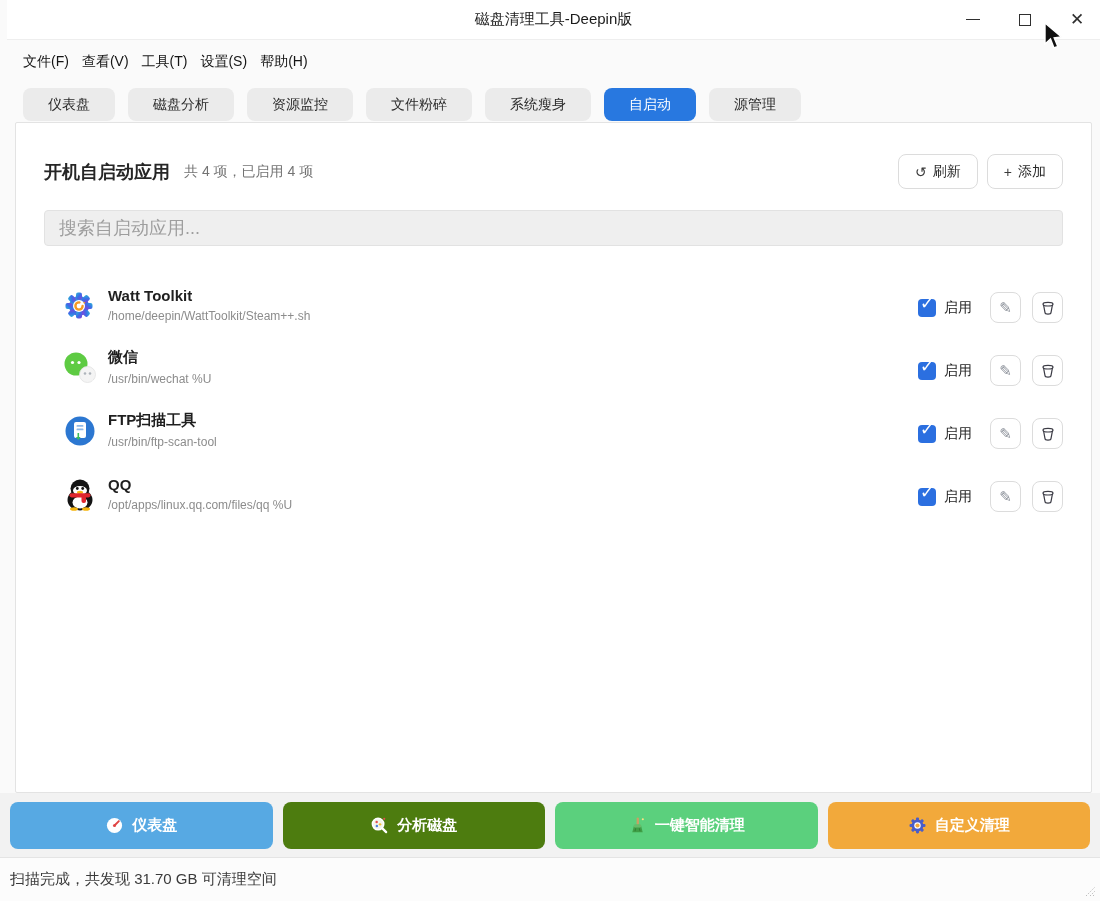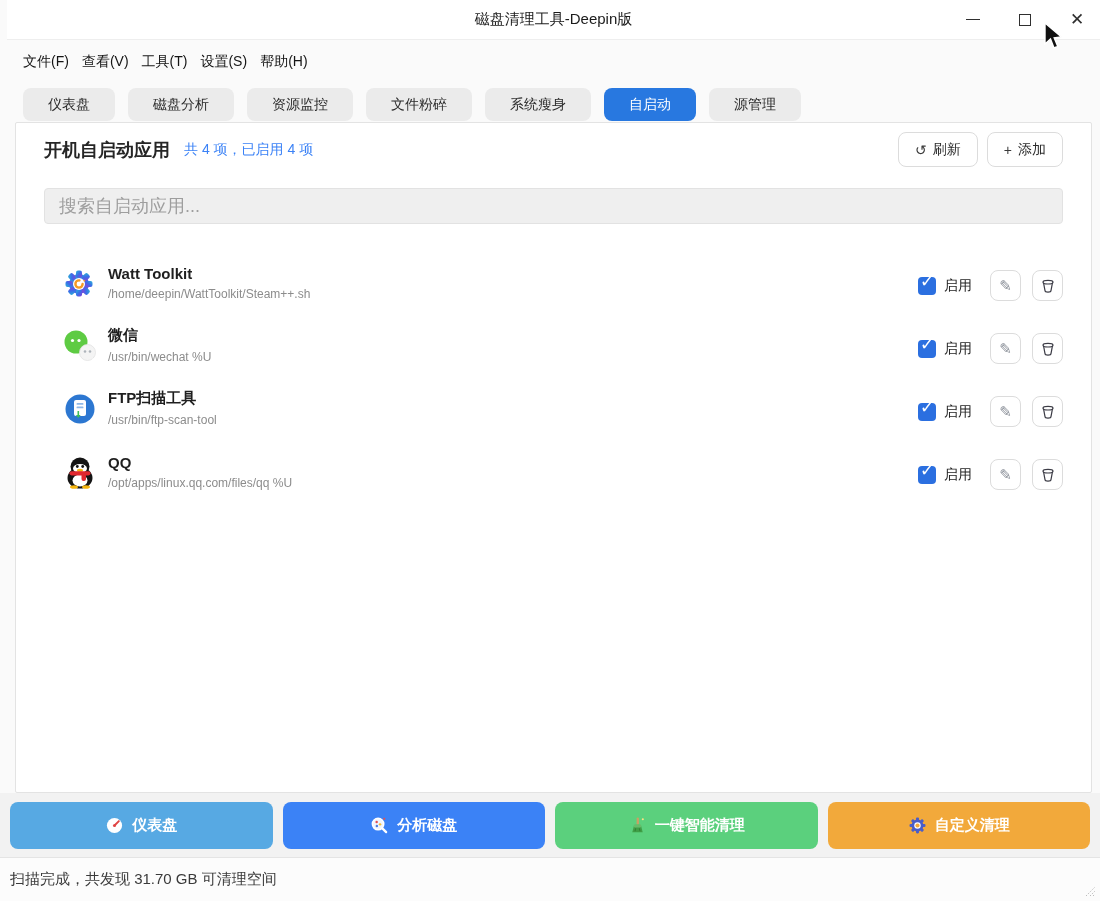--- a/index.html
+++ b/index.html
@@ -24,23 +24,23 @@
 
   
   .tabbar { height:38px; padding:4px 16px 0; display:flex; gap:13px; background:#fafafa; }
   .tab { height:33px; padding:0 25px; background:#ebebeb; border-radius:8px;
          display:flex; align-items:center; font-size:14px; color:#2a2a2a; border:none; }
   .tab.active { background:#2878e0; color:#ffffff; }
 
   
   .panel { margin:0 8px; height:671px; background:#ffffff; border:1px solid #e3e3e3; border-radius:2px;
            padding:0 28px; overflow:hidden; }
-  .panel-header { display:flex; align-items:center; margin-top:9px; }
+  .panel-header { display:flex; align-items:center; margin-top:31px; }
   .panel-title { font-size:18px; font-weight:bold; color:#262626; }
-  .panel-summary { margin-left:14px; font-size:14px; color:#3b82f6; }
+  .panel-summary { margin-left:14px; font-size:14px; color:#737373; }
   .header-spacer { flex:1; }
   .hbtn { height:35px; padding:0 16px; background:#ffffff; border:1px solid #dcdcdc; border-radius:8px;
           font-size:14px; color:#2b2b2b; display:flex; align-items:center; gap:6px; }
   .hbtn + .hbtn { margin-left:9px; }
   .hbtn .glyph { font-size:14px; color:#3a3a3a; }
 
   .search { margin-top:21px; width:100%; height:36px; background:#efefef; border:1px solid #e2e2e2;
             border-radius:4px; padding:0 14px; font-size:18px; color:#333; outline:none; }
   .search::placeholder { color:#9e9e9e; }
 
@@ -278,21 +278,21 @@
 
   <div class="footerbar">
     <button class="fbtn" style="background: rgb(87, 169, 227);">
       <svg width="19" height="19" viewBox="0 0 20 20">
         <circle cx="10" cy="10" r="8" fill="#ffffff"></circle>
         <line x1="10" y1="10" x2="14.6" y2="5.4" stroke="#e04545" stroke-width="2" stroke-linecap="round"></line>
         <circle cx="10" cy="10" r="1.6" fill="#e04545"></circle>
       </svg>
       <span>仪表盘</span>
     </button>
-    <button class="fbtn" style="background: #3b82f6;">
+    <button class="fbtn" style="background: #4d7c0f;">
       <svg width="19" height="19" viewBox="0 0 20 20">
         <circle cx="8.5" cy="8.5" r="6" fill="rgba(255,255,255,0.92)" stroke="#ffffff" stroke-width="1.6"></circle>
         <line x1="13" y1="13" x2="17" y2="17" stroke="#ffffff" stroke-width="2.4" stroke-linecap="round"></line>
         <circle cx="7" cy="6.3" r="1.3" fill="#e45050"></circle>
         <circle cx="10.6" cy="8.8" r="1.3" fill="#f5c033"></circle>
         <circle cx="7.2" cy="10.6" r="1.3" fill="#4a7de0"></circle>
         <circle cx="15" cy="3" r="1.1" fill="#e45050"></circle>
       </svg>
       <span>分析磁盘</span>
     </button>

